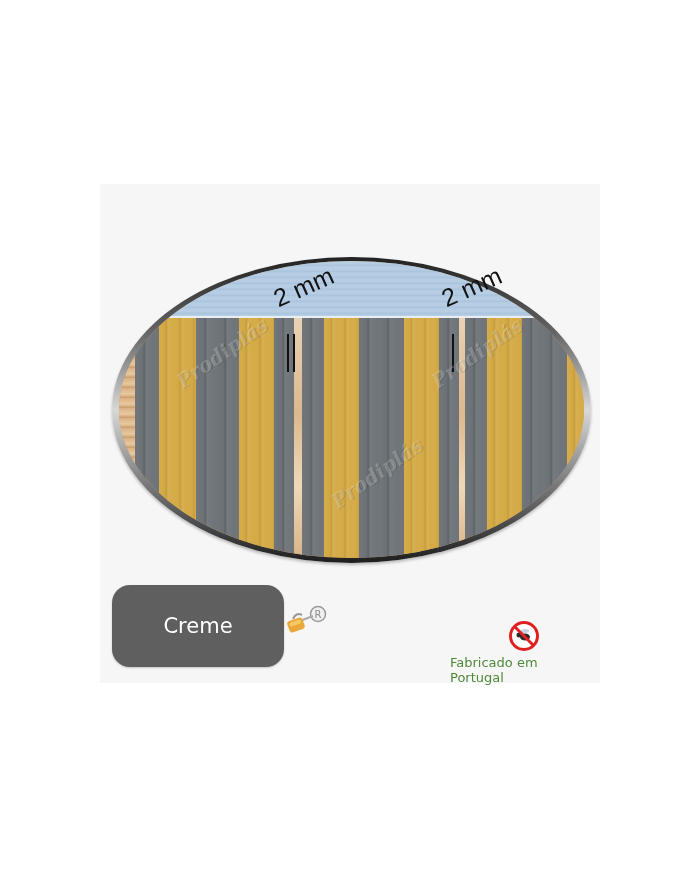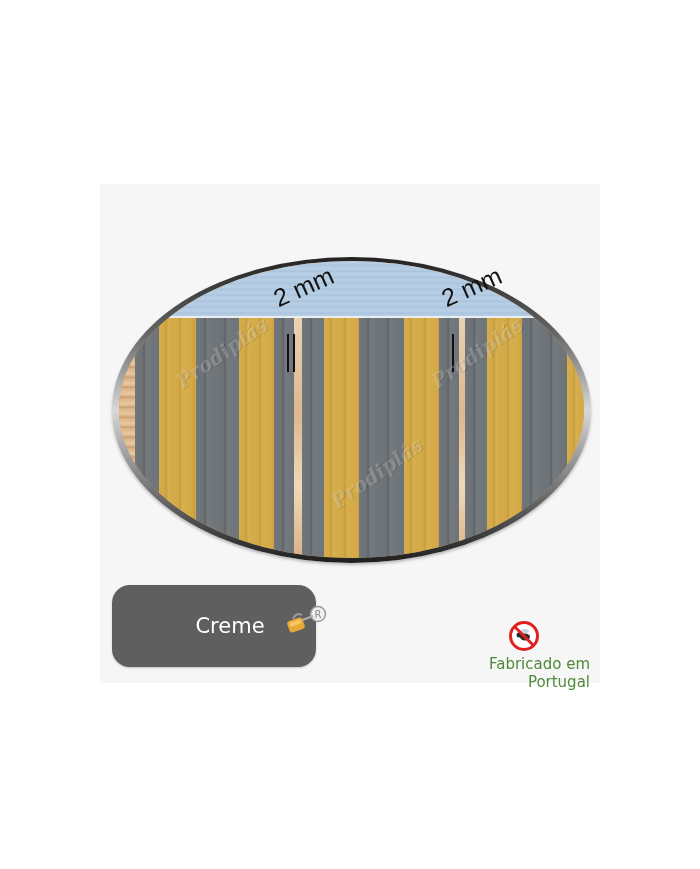--- a/index.html
+++ b/index.html
@@ -97,21 +97,21 @@
     }
     
     .color-badge {
       position: absolute;
       left: 12px; top: 401px;
       width: 172px; height: 82px;
       background: #5f5f5f;
       border-radius: 18px;
       box-shadow: 0 1px 2px rgba(0,0,0,0.2);
       display: flex; flex-direction: column;
-      align-items: center; justify-content: center; padding-left: 32px;
+      align-items: center; justify-content: center;
     }
     .color-badge span {
       color: #ffffff;
       font-family: "DejaVu Sans", sans-serif;
       font-size: 21px;
       line-height: 34px;
     }
     .lock-icon {
       position: absolute;
       left: 186px; top: 420px;
@@ -119,23 +119,23 @@
     }
     .nofly-icon {
       position: absolute;
       left: 408px; top: 436px;
       width: 32px; height: 32px;
     }
     .made-in {
       position: absolute;
       left: 350px; top: 471px;
       width: 140px;
-      text-align: right;
+      text-align: left;
       font-family: "DejaVu Sans", sans-serif;
-      font-size: 15px;
+      font-size: 13px;
       color: #4f8a3a;
     }
   </style>
 </head>
 <body>
 
 <div class="panel">
 
 
   <div class="oval-frame">

